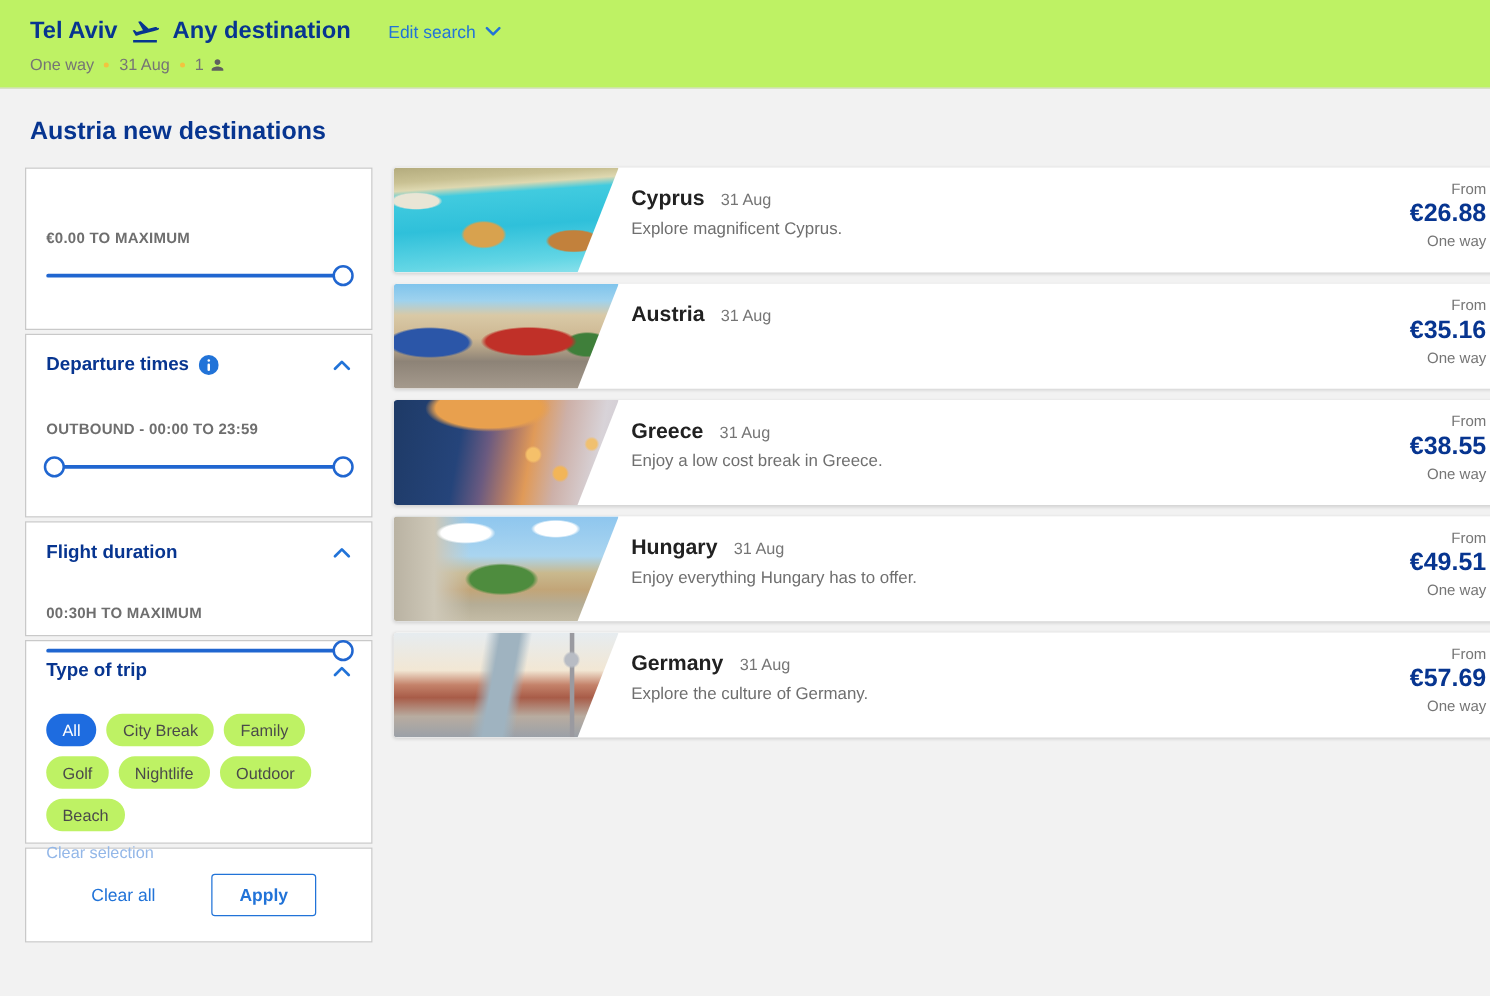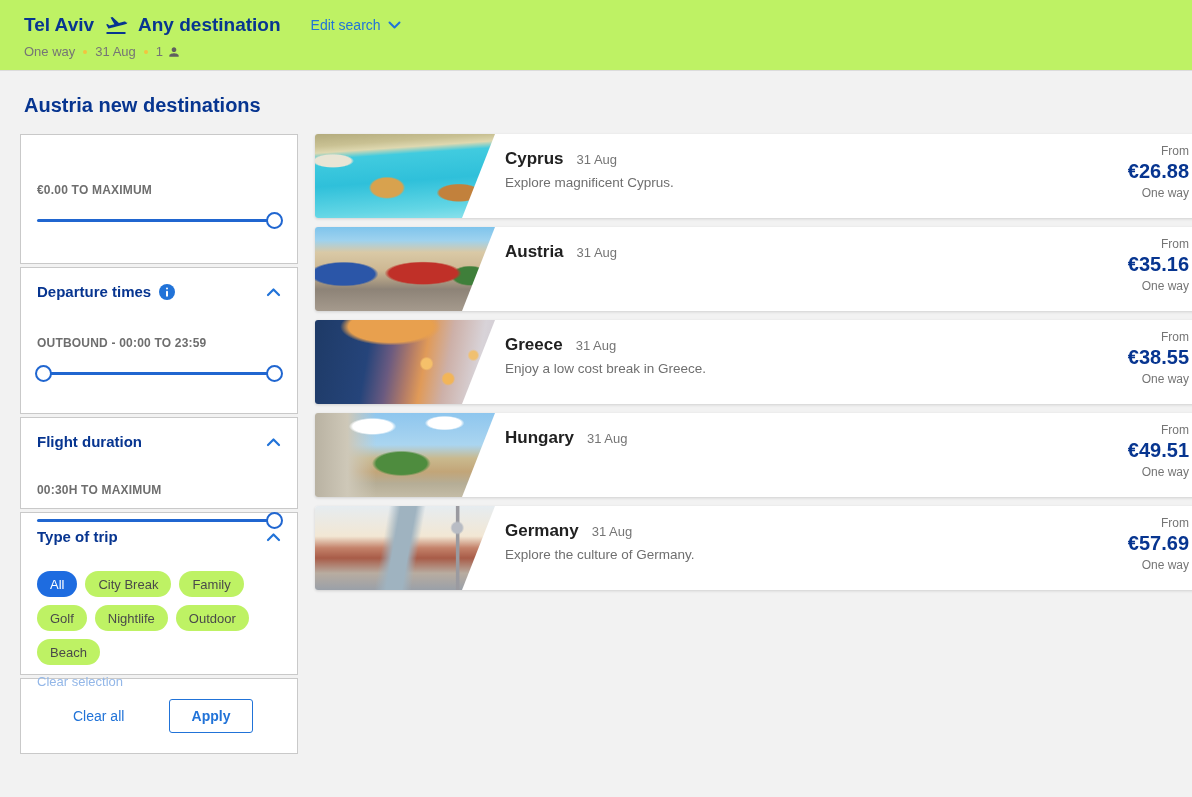--- a/index.html
+++ b/index.html
@@ -297,20 +297,21 @@
       </div>
     </article>
 
     <article class="card">
       <div class="cimg img-hungary"></div>
       <div class="cbody">
         <div class="ctitle-row">
           <span class="cname">Hungary</span>
           <span class="cdate">31 Aug</span>
         </div>
+        <div class="cdesc">Enjoy everything Hungary has to offer.</div>
       </div>
       <div class="cprice">
         <div class="pfrom">From</div>
         <div class="pval">€49.51</div>
         <div class="pway">One way</div>
       </div>
       <div class="cdivider"></div>
       <div class="cexpand">
         <span>
           <svg width="20" height="13" viewBox="0 0 20 13">

